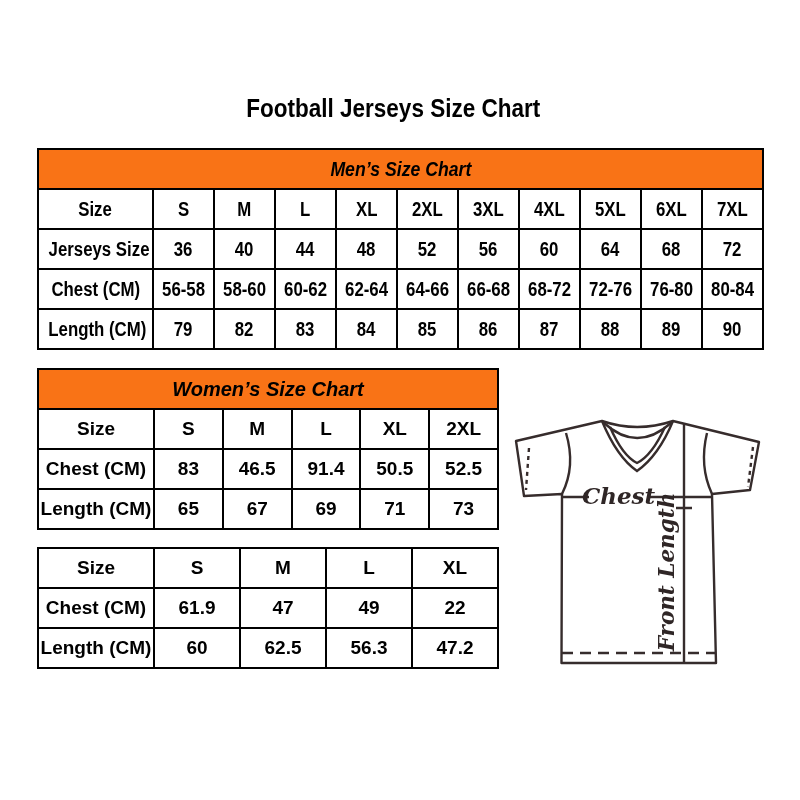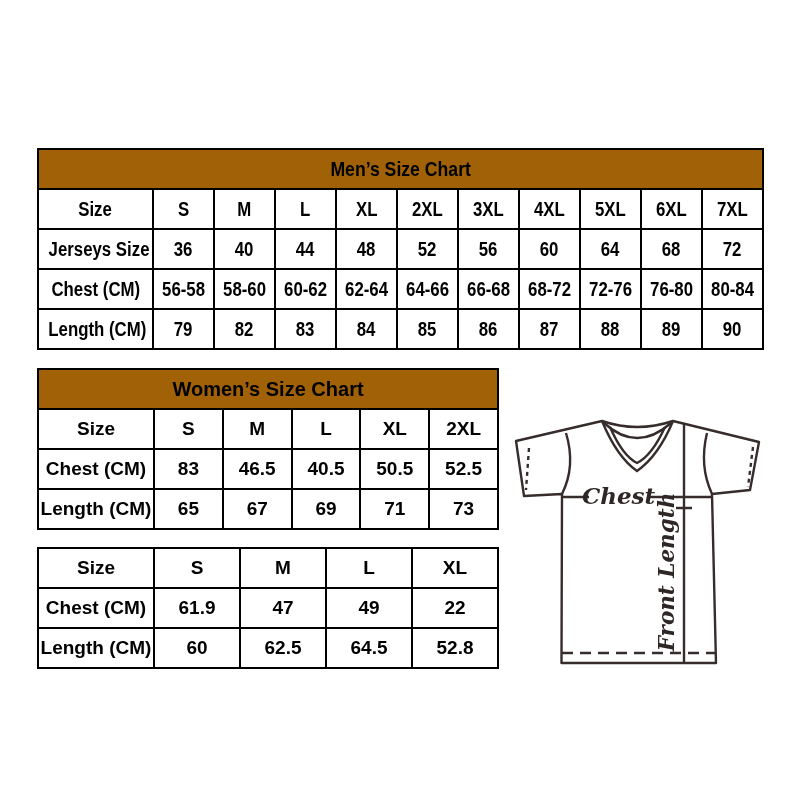--- a/index.html
+++ b/index.html
@@ -8,21 +8,21 @@
 
   .page-title{position:absolute;left:37px;top:90px;width:712px;text-align:center;
               font-size:25px;font-weight:bold;line-height:36px;white-space:nowrap;}
   .page-title .cx{display:inline-block;transform:scaleX(.9);transform-origin:center;}
 
   table.size-table{position:absolute;border-collapse:collapse;table-layout:fixed;background:#fff;}
   table.size-table th,table.size-table td{
       border:2px solid #000;text-align:center;vertical-align:middle;
       font-weight:bold;padding:0;white-space:nowrap;overflow:visible;}
   table.size-table tr{height:40px;}
-  th.tbl-title{background:#a16207;}
+  th.tbl-title{background:#f97316;font-style:italic;}
 
   
   #t-mens{left:37px;top:148px;width:727px;font-size:20px;}
   #t-mens th.tbl-title{font-size:21px;}
   #t-mens .cx{display:inline-block;transform:scaleX(.84);transform-origin:center;}
   #t-mens col.c0{width:115px;}
 
   
   #t-womens{left:37px;top:368px;width:462px;font-size:19px;}
   #t-womens th.tbl-title{font-size:20px;}
@@ -37,20 +37,23 @@
   #jersey-svg{position:absolute;left:500px;top:412px;}
   .j-line{fill:none;stroke:#362c2c;stroke-width:2.4;stroke-linecap:butt;}
   .j-text{font-family:"DejaVu Serif","Liberation Serif",serif;font-style:italic;font-weight:bold;
           fill:#2f2626;}
 </style>
 </head>
 <body>
 
 <div id="canvas">
 
+  <div class="page-title">
+    <span class="cx">Football Jerseys Size Chart</span>
+  </div>
 
   <table id="t-mens" class="size-table">
       <colgroup>
         <col class="c0">
         <col>
         <col>
         <col>
         <col>
         <col>
         <col>
@@ -136,21 +139,21 @@
           <th><span class="cx">S</span></th>
           <th><span class="cx">M</span></th>
           <th><span class="cx">L</span></th>
           <th><span class="cx">XL</span></th>
           <th><span class="cx">2XL</span></th>
         </tr>
         <tr>
           <td><span class="cx">Chest (CM)</span></td>
           <td><span class="cx">83</span></td>
           <td><span class="cx">46.5</span></td>
-          <td><span class="cx">40.5</span></td>
+          <td><span class="cx">91.4</span></td>
           <td><span class="cx">50.5</span></td>
           <td><span class="cx">52.5</span></td>
         </tr>
         <tr>
           <td><span class="cx">Length (CM)</span></td>
           <td><span class="cx">65</span></td>
           <td><span class="cx">67</span></td>
           <td><span class="cx">69</span></td>
           <td><span class="cx">71</span></td>
           <td><span class="cx">73</span></td>
@@ -178,22 +181,22 @@
           <td><span class="cx">Chest (CM)</span></td>
           <td><span class="cx">61.9</span></td>
           <td><span class="cx">47</span></td>
           <td><span class="cx">49</span></td>
           <td><span class="cx">22</span></td>
         </tr>
         <tr>
           <td><span class="cx">Length (CM)</span></td>
           <td><span class="cx">60</span></td>
           <td><span class="cx">62.5</span></td>
-          <td><span class="cx">64.5</span></td>
-          <td><span class="cx">52.8</span></td>
+          <td><span class="cx">56.3</span></td>
+          <td><span class="cx">47.2</span></td>
         </tr>
       </tbody>
     </table>
 
   <svg id="jersey-svg" width="272" height="262" viewBox="500 412 272 262">
 
     <path class="j-line" fill="#ffffff" stroke-linejoin="round" d="M 602,421 L 516,441 L 524,496 L 562,494 L 561.5,663 L 716,663 L 712,494
              L 750,490 L 759,442 L 673,421 Q 637,433 602,421 Z"></path>
 
     <path class="j-line" d="M 604,423 Q 637,453 671,423"></path>

